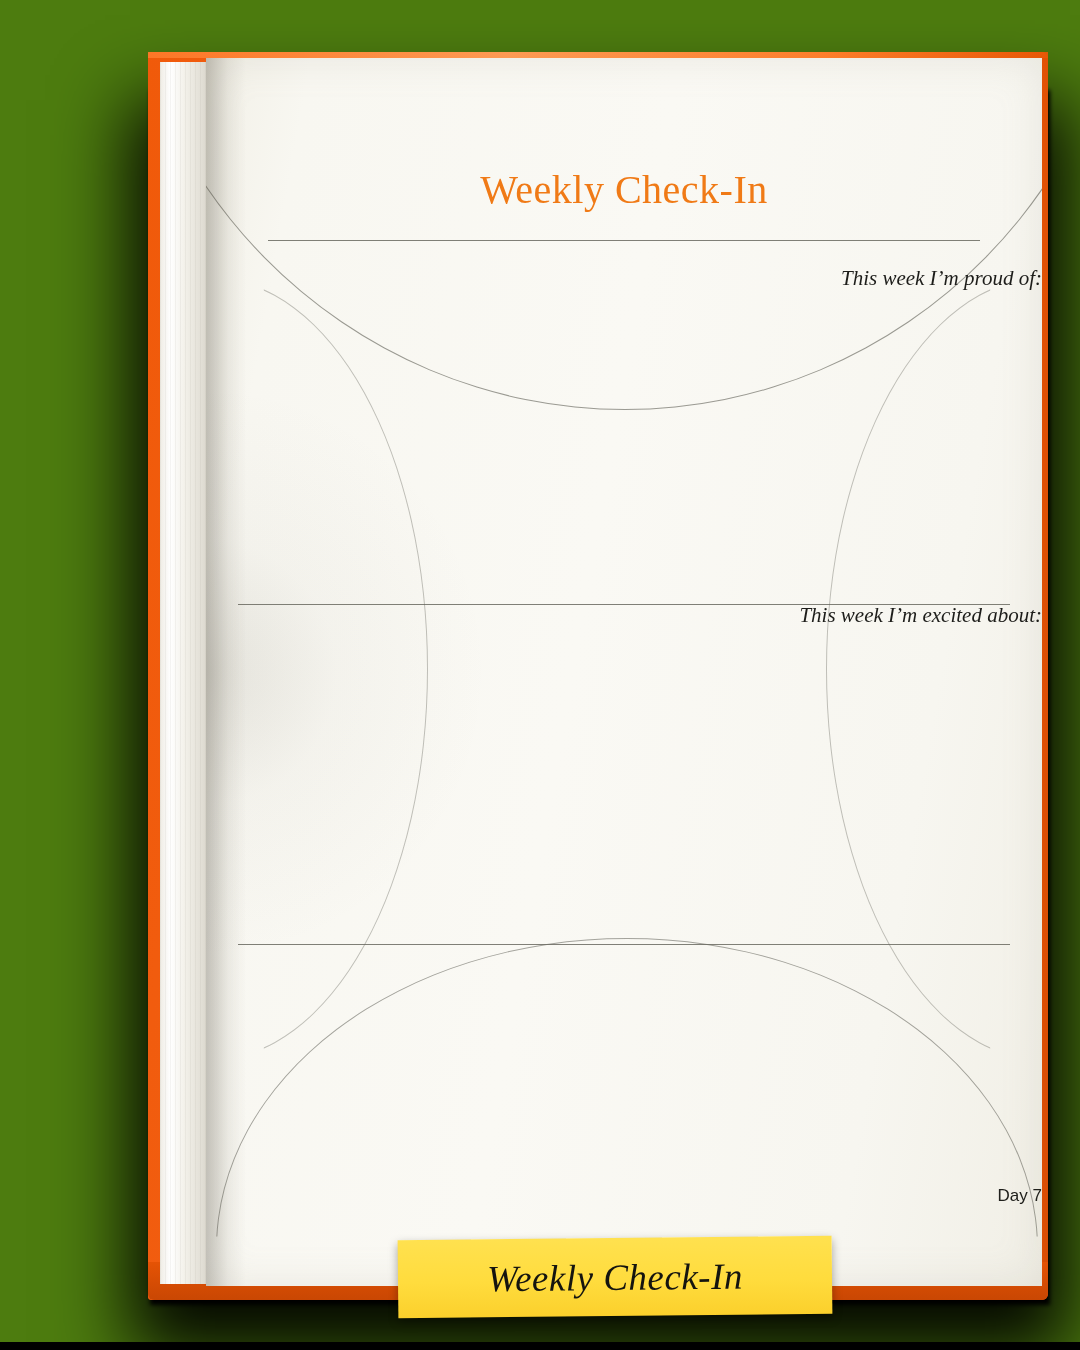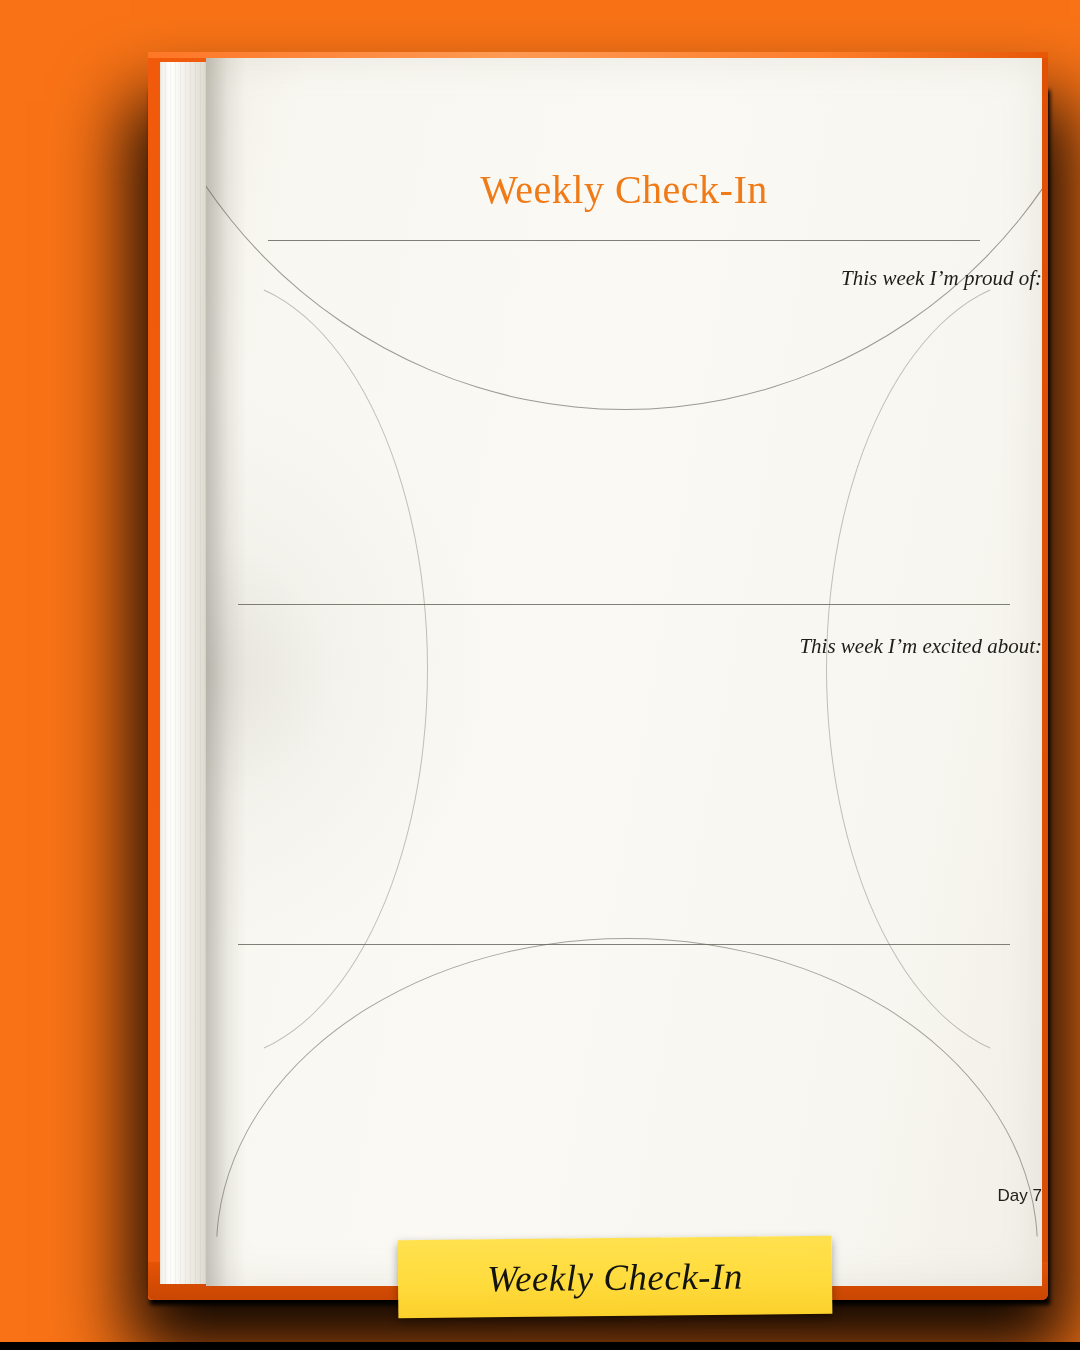--- a/index.html
+++ b/index.html
@@ -11,21 +11,21 @@
     width: 1080px;
     height: 1350px;
     overflow: hidden;
     font-family: "Liberation Serif", serif;
   }
 
   #stage {
     position: relative;
     width: 1080px;
     height: 1342px;
-    background: #f97316;
+    background: #4d7c0f;
   }
 
   
   .book-shadow {
     position: absolute;
     left: 150px;
     top: 90px;
     width: 900px;
     height: 1215px;
     background: #000;
@@ -164,21 +164,21 @@
   .prompt {
     position: absolute;
     width: 100%;
     text-align: right;
     font-style: italic;
     font-size: 21px;
     color: #1d1d1a;
     font-family: "Liberation Serif", serif;
   }
   .prompt-1 { top: 208px; }
-  .prompt-2 { top: 576px; }
+  .prompt-2 { top: 545px; }
   .prompt-3 { top: 918px; }
 
   .day-label {
     position: absolute;
     top: 1128px;
     left: 0;
     width: 100%;
     text-align: right;
     font-size: 17px;
     color: #20201c;

